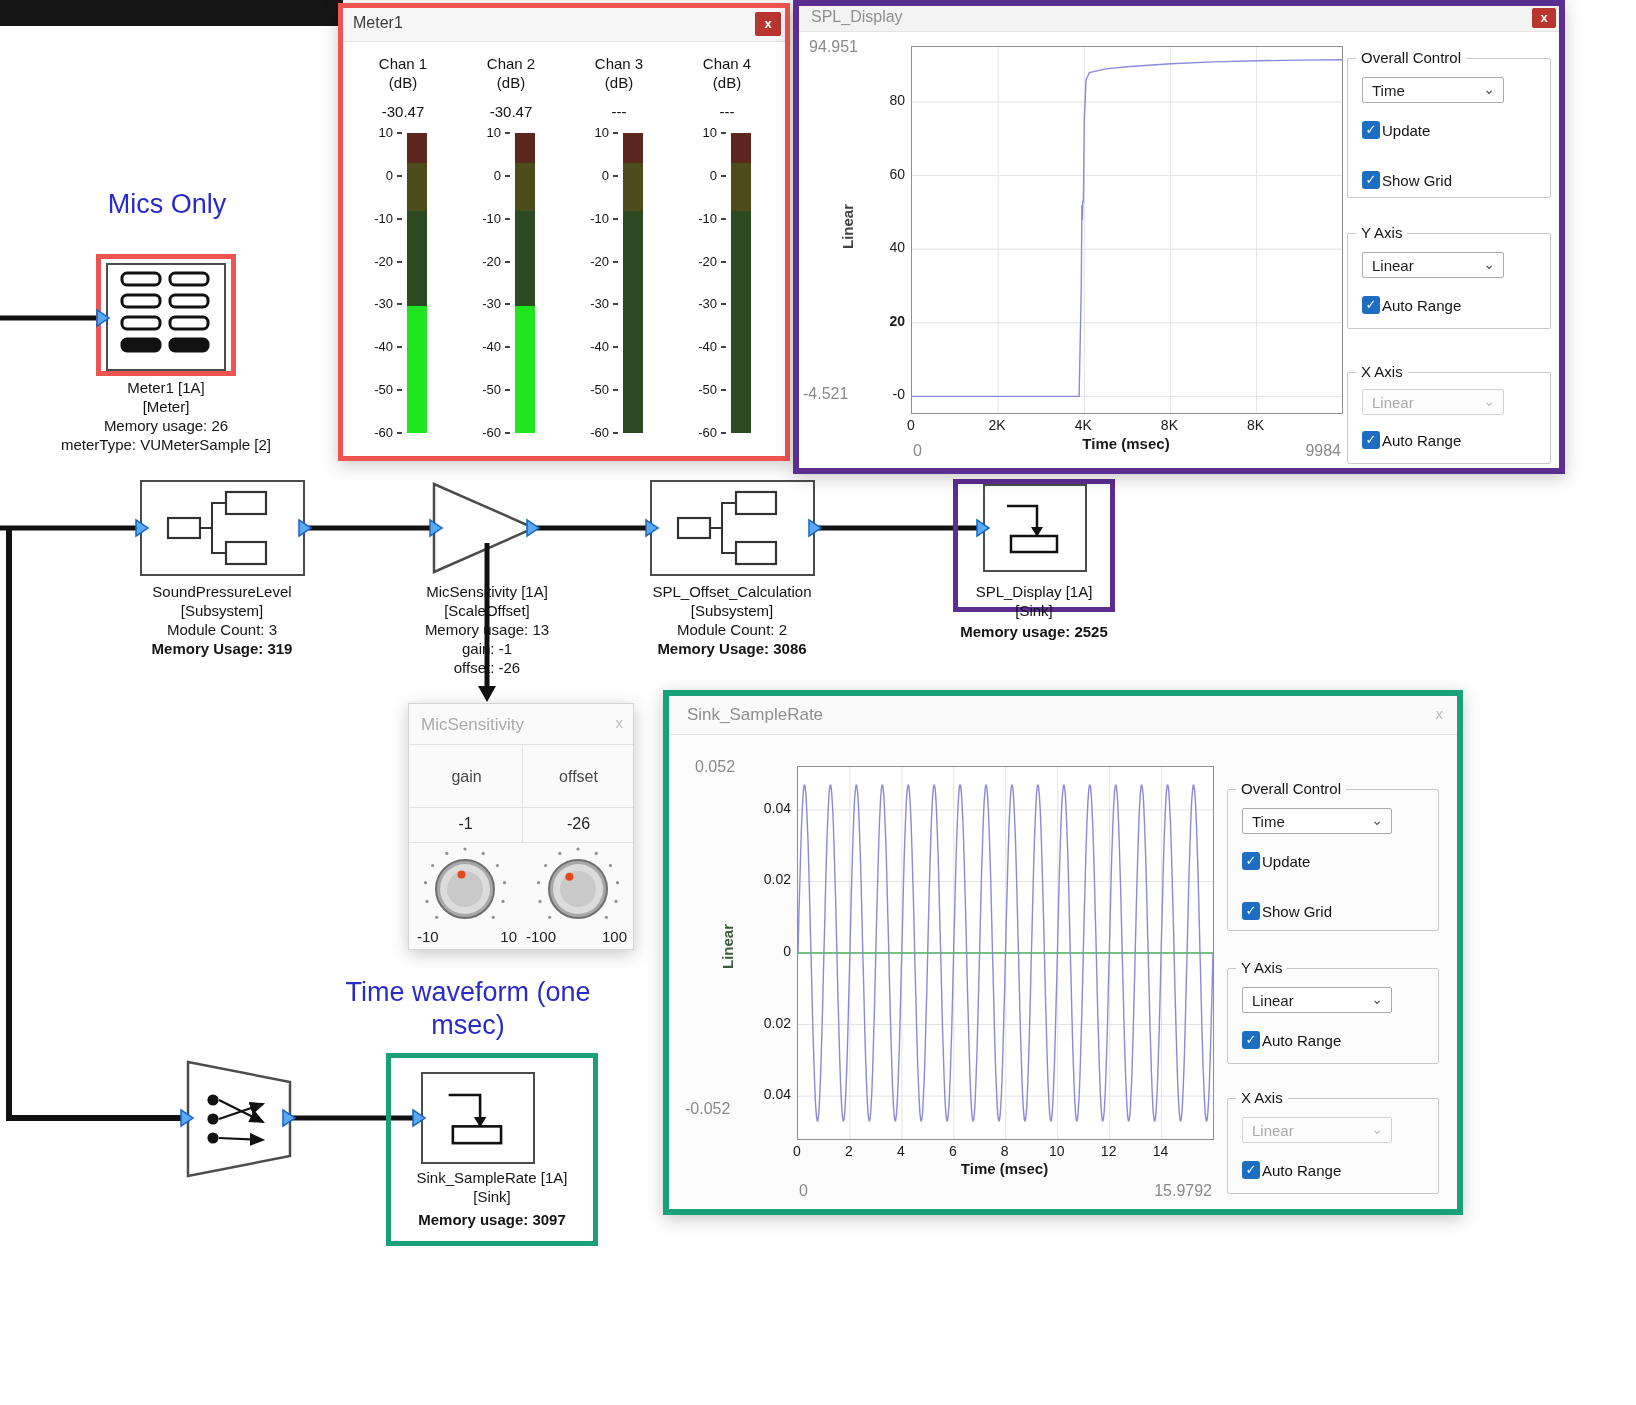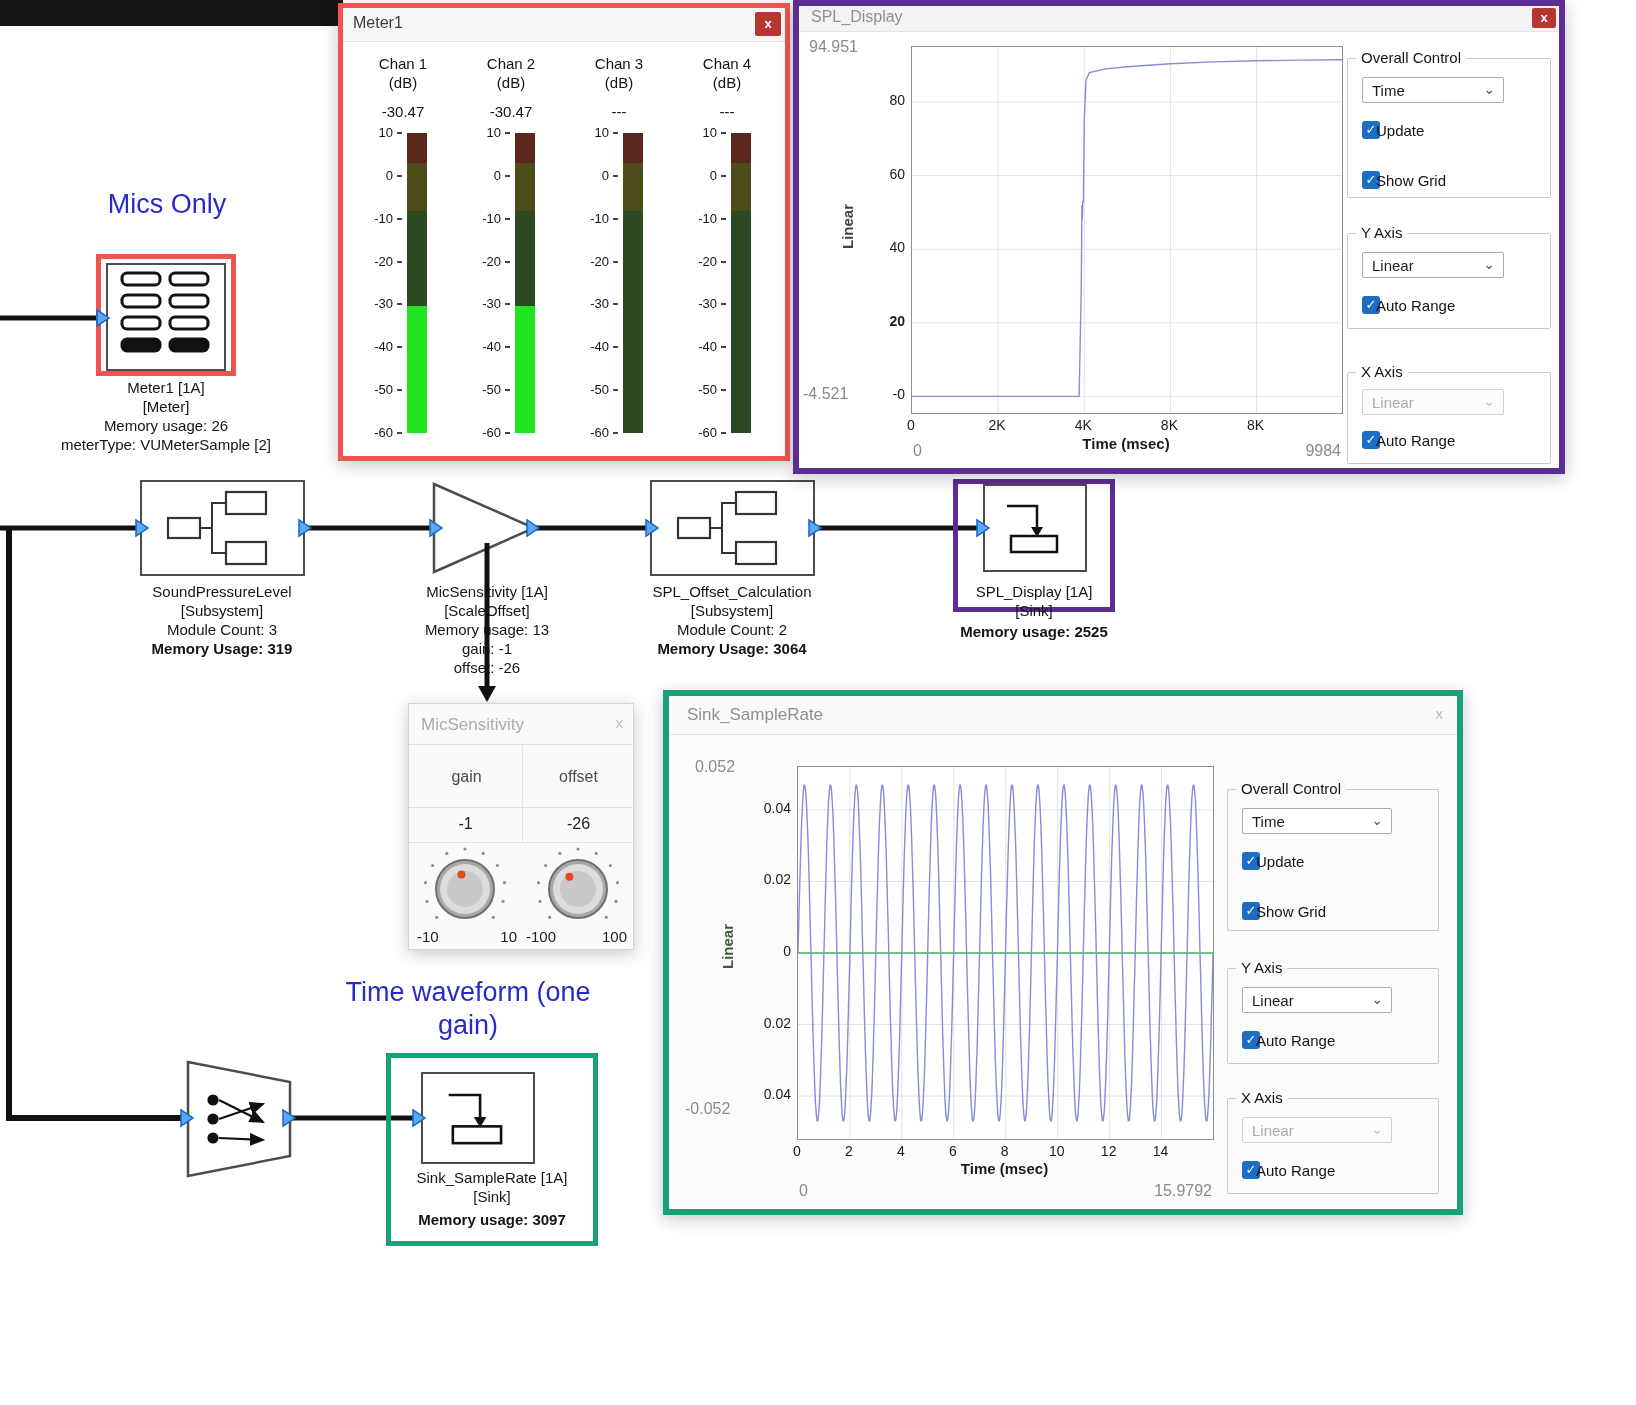--- a/index.html
+++ b/index.html
@@ -27,21 +27,21 @@
   .fs .legend{position:absolute;top:-10px;left:8px;background:#fff;padding:0 5px;font-size:15px;color:#141414;white-space:nowrap}
   #sink-window .legend{background:#fbfbfb}
   .dd{position:absolute;height:26px;background:#fff;border:1px solid #ababab;border-radius:2px;font-size:15px;color:#1c1c1c;line-height:25px;padding-left:9px;box-sizing:border-box;cursor:pointer}
   .dd .chev{position:absolute;right:8px;top:-1px;color:#555;font-size:14px}
   .dd .chev::before{content:"⌄"}
   .dd.disabled{color:#a9a9a9;background:#fcfcfc;border-color:#d2d2d2}
   .dd.disabled .chev{color:#c0c0c0}
   .cbrow{position:absolute;height:20px}
   .cb{position:absolute;left:0;top:0;width:18px;height:18px;background:#1b6ec2;border-radius:3px;color:#fff;text-align:center;line-height:18px;font-size:13px;cursor:pointer}
   .cb::before{content:"✓"}
-  .cbl{position:absolute;left:14px;top:1px;font-size:15px;color:#141414;white-space:nowrap}
+  .cbl{position:absolute;left:20px;top:1px;font-size:15px;color:#141414;white-space:nowrap}
   
   .mcol{position:absolute;top:12px;width:104px;height:400px}
   .mhead{position:absolute;left:0;width:100%;text-align:center;font-size:15px;color:#141414}
   .mwrap{position:absolute;left:0;top:80px;width:104px;height:310px}
   .mscale{position:absolute;left:0;width:42px;text-align:right;font-size:13px;color:#141414}
   .mtickm{position:absolute;left:46px;width:5px;height:2px;background:#444}
   .mbar{position:absolute;left:56px;top:0;width:20px;height:300px;background:#2b4a22}
   .mseg{position:absolute;left:0;width:100%}
   .mact{position:absolute;left:0;bottom:0;width:100%;background:#1fe51f}
   
@@ -65,21 +65,21 @@
       <path d="M305 528 H436"></path>
       <path d="M534 528 H652"></path>
       <path d="M816 528 H986"></path>
       <path d="M292 1118 H424"></path>
     </g>
   </svg>
 
   <div class="blue-label" style="left:82px;top:188px;width:170px">Mics Only</div>
   <div class="blue-label" style="left:318px;top:976px;width:300px">
     <span>Time waveform (one</span><br>
-    <span>gain)</span>
+    <span>msec)</span>
   </div>
 
   <div class="hl" style="left:96px;top:254px;width:140px;height:122px;border:5px solid #ee5550;z-index:2"></div>
   <div class="block" style="left:106px;top:263px;width:120px;height:108px;z-index:2">
     <svg width="116" height="104" viewBox="0 0 116 104">
       <g fill="#fff" stroke="#111" stroke-width="3">
         <rect x="14" y="8" width="38" height="12" rx="5"></rect>
           <rect x="62" y="8" width="38" height="12" rx="5"></rect>
         <rect x="14" y="30" width="38" height="12" rx="5"></rect>
           <rect x="62" y="30" width="38" height="12" rx="5"></rect>
@@ -136,21 +136,21 @@
         <rect x="26" y="36" width="32" height="20"></rect>
           <rect x="84" y="10" width="40" height="22"></rect>
           <rect x="84" y="60" width="40" height="22"></rect>
       </g>
     </svg>
   </div>
   <div class="cap" style="left:622px;top:582px;width:220px;z-index:2">
     <div>SPL_Offset_Calculation</div>
     <div>[Subsystem]</div>
     <div>Module Count: 2</div>
-    <div class="b">Memory Usage: 3064</div>
+    <div class="b">Memory Usage: 3086</div>
   </div>
 
   <div class="hl" style="left:953px;top:479px;width:162px;height:133px;border:5px solid #5c2e91;z-index:2"></div>
   <div class="block" style="left:983px;top:484px;width:104px;height:88px;z-index:2">
     <svg width="100" height="84" viewBox="0 0 100 84">
       <rect x="26" y="50" width="46" height="16" fill="#fff" stroke="#111" stroke-width="2.5"></rect>
       <path d="M22 20 H52 V42" fill="none" stroke="#111" stroke-width="2.5"></path>
       <polygon points="46,41 58,41 52,51" fill="#111"></polygon>
     </svg>
   </div>

